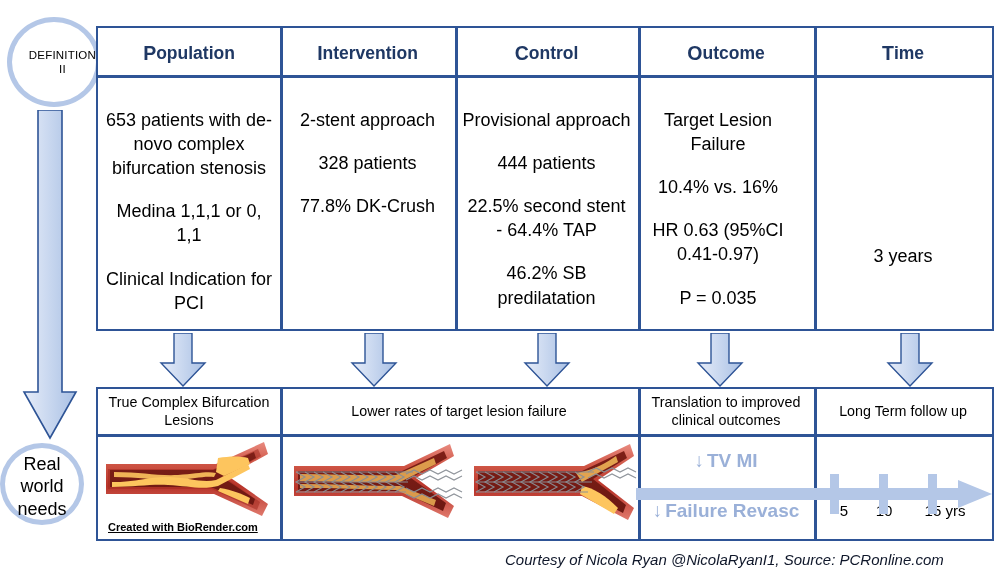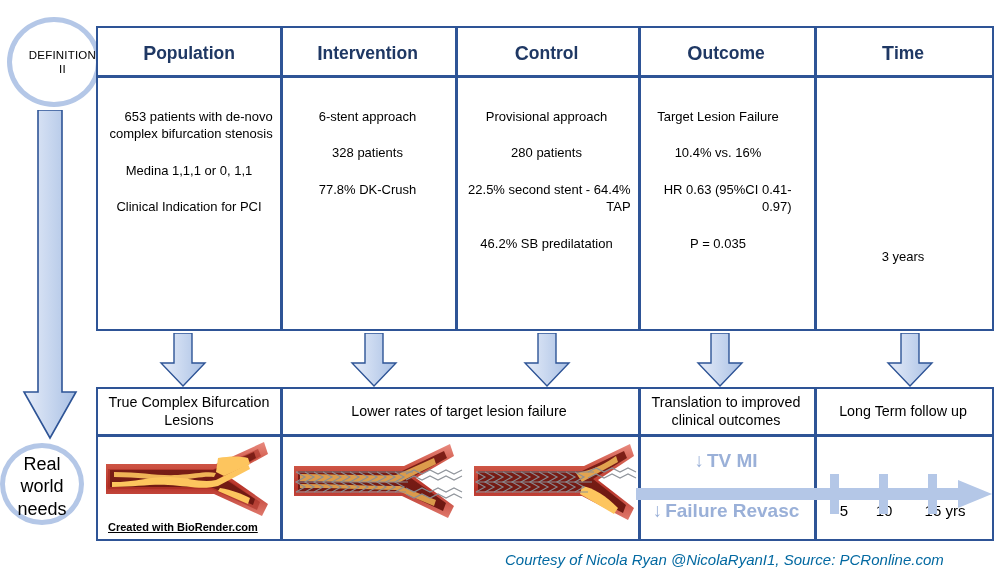--- a/index.html
+++ b/index.html
@@ -26,22 +26,22 @@
   .vline{position:absolute;top:0;bottom:0;width:2.5px;background:#2e5496;}
   .hline{position:absolute;left:0;right:0;height:2.5px;background:#2e5496;}
 
   
   #top-header-line{top:47px;}
   .th{position:absolute;top:0;height:50px;display:flex;align-items:center;
       justify-content:center;color:#1f3864;font-size:17.5px;font-weight:bold;}
   .th .cap{font-size:19.5px;}
 
   .td{position:absolute;top:52px;bottom:0;display:flex;flex-direction:column;
-      align-items:center;padding-top:28px;box-sizing:border-box;font-size:13px;
-      line-height:1.34;text-align:right;color:#000;}
+      align-items:center;padding-top:28px;box-sizing:border-box;font-size:18px;
+      line-height:1.34;text-align:center;color:#000;}
   .td .p{margin:0 0 19px 0;max-width:92%;}
 
   
   #bottom-header-line{top:45px;}
   .bth{position:absolute;top:0;height:45px;display:flex;align-items:center;
        justify-content:center;text-align:center;font-size:14.3px;line-height:1.25;
        color:#000;padding:0 6px;box-sizing:border-box;}
   .btd{position:absolute;top:47px;bottom:0;overflow:hidden;}
 
   
@@ -52,21 +52,21 @@
 
   
   .outcome-line{position:absolute;left:0;right:0;display:flex;align-items:center;
       justify-content:center;color:#9ab0d8;font-weight:bold;font-size:19px;}
   #tvmi-line{top:6px;height:38px;}
   #revasc-line{top:56px;height:38px;}
   .downglyph{display:inline-block;margin-right:3px;}
   .tick-label{position:absolute;top:66px;font-size:15px;color:#000;text-align:center;}
 
   
-  #footer-credit{position:absolute;left:505px;top:551px;font-size:15px;font-style:italic;color:#0369a1;}
+  #footer-credit{position:absolute;left:505px;top:551px;font-size:15px;font-style:italic;color:#0f172a;}
 </style>
 </head>
 <body>
 
 <svg width="0" height="0" style="position:absolute" aria-hidden="true">
   <defs>
     <linearGradient id="arrGradV" x1="0" y1="0" x2="1" y2="0">
       <stop offset="0%" stop-color="#e6ecf8"></stop>
       <stop offset="45%" stop-color="#cbd9f0"></stop>
       <stop offset="100%" stop-color="#a9c0e4"></stop>
@@ -132,28 +132,28 @@
       <span>ime</span>
   </div>
 
   <div class="td" style="left:0;width:182px">
     <p class="p">653 patients with de-novo complex bifurcation stenosis</p>
     <p class="p">Medina 1,1,1 or 0, 1,1</p>
     <p class="p">Clinical Indication for PCI</p>
   </div>
 
   <div class="td" style="left:182px;width:175px">
-    <p class="p">6-stent approach</p>
+    <p class="p">2-stent approach</p>
     <p class="p">328 patients</p>
     <p class="p">77.8% DK-Crush</p>
   </div>
 
   <div class="td" style="left:357px;width:183px">
     <p class="p">Provisional approach</p>
-    <p class="p">280 patients</p>
+    <p class="p">444 patients</p>
     <p class="p">22.5% second stent - 64.4% TAP</p>
     <p class="p">46.2% SB predilatation</p>
   </div>
 
   <div class="td" style="left:540px;width:160px">
     <p class="p">Target Lesion Failure</p>
     <p class="p">10.4% vs. 16%</p>
     <p class="p">HR 0.63 (95%CI 0.41-0.97)</p>
     <p class="p">P = 0.035</p>
   </div>

